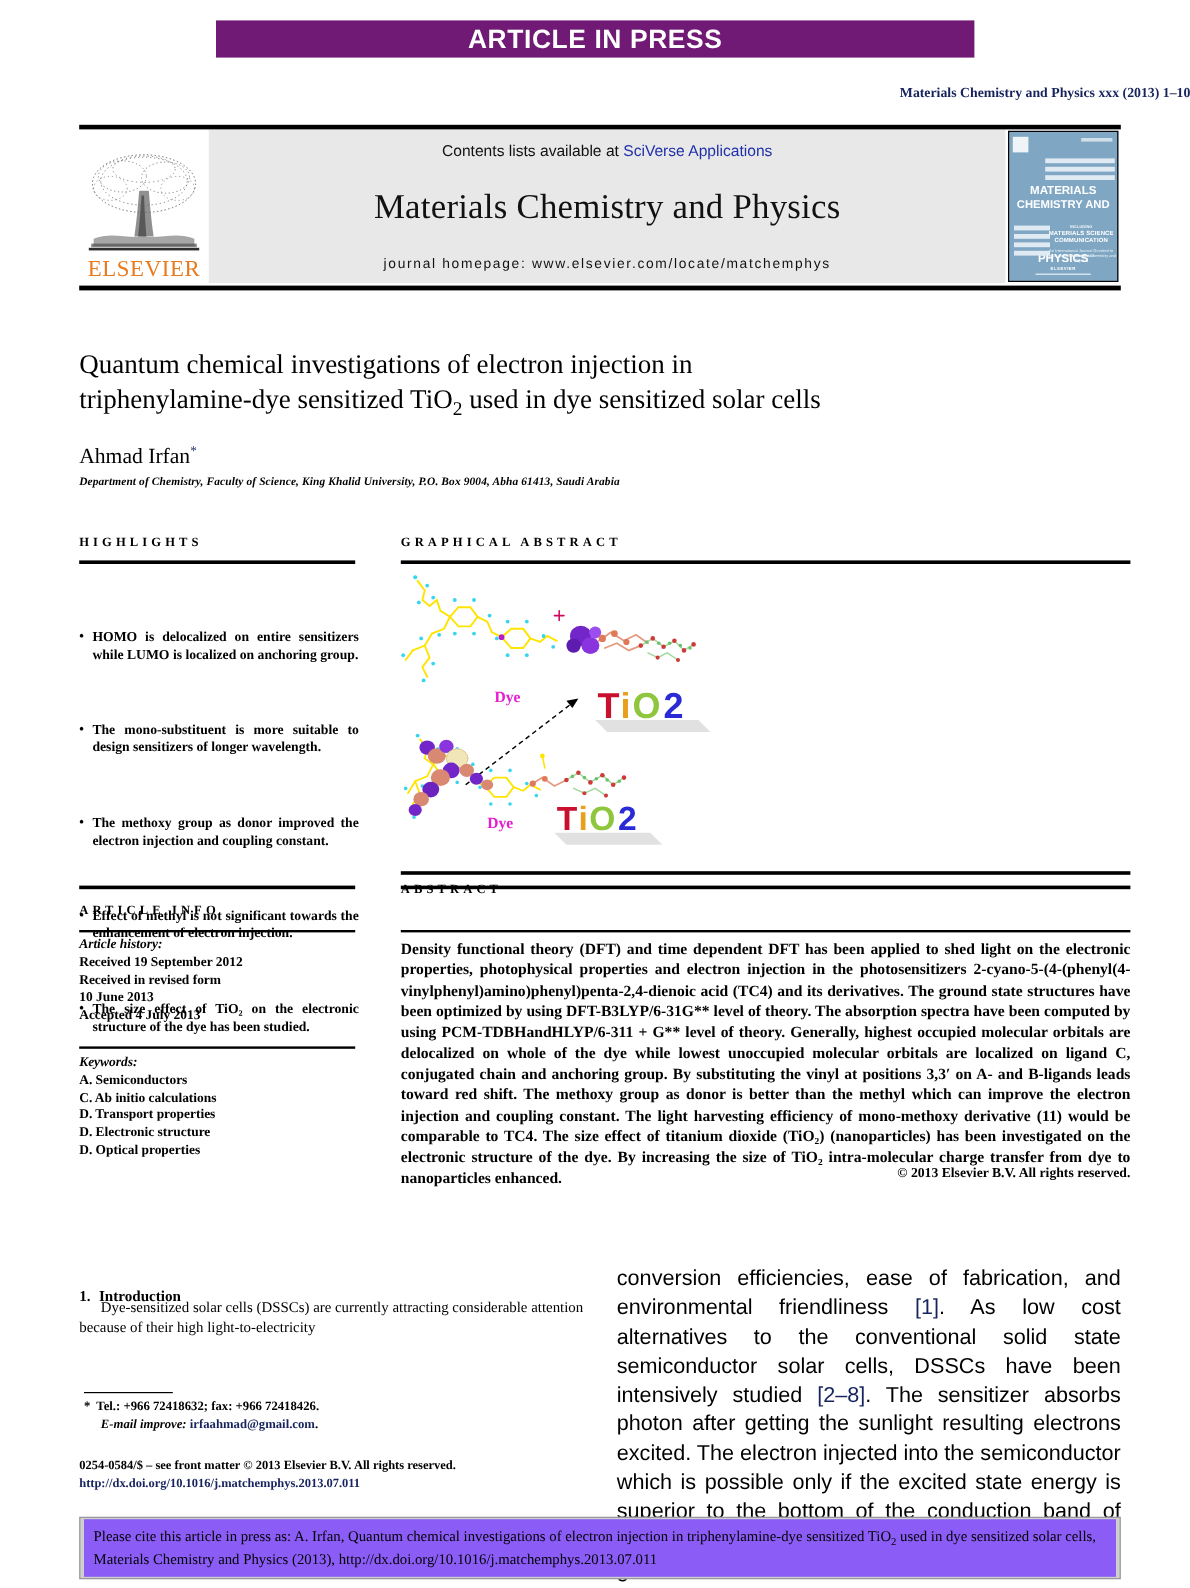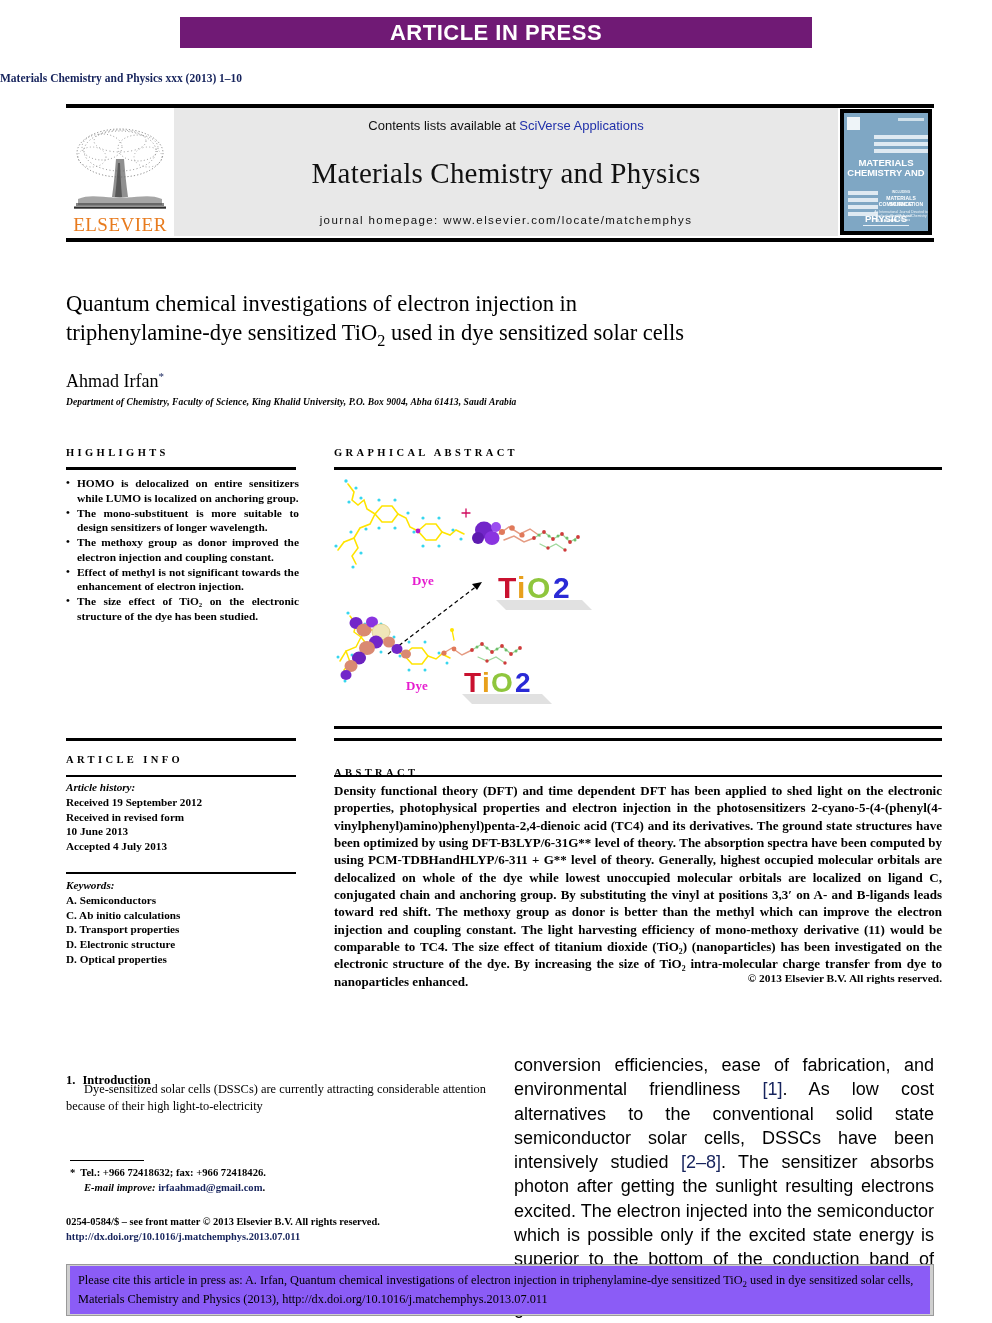--- a/index.html
+++ b/index.html
@@ -21,21 +21,21 @@
   }
   .aip-banner span {
     font-family: "Liberation Sans", sans-serif;
     font-weight: bold; font-size: 22px; letter-spacing: .5px;
     color: #ffffff;
   }
 
   
   .runhead {
     position: absolute; left: 0; top: 72px; width: 992px;
-    text-align: left;
+    text-align: right;
     font-family: "Liberation Serif", serif;
     font-weight: bold; font-size: 11.5px;
     color: #16235c;
   }
 
   
   .rule-thick-top {
     position: absolute; left: 66px; top: 104px; width: 868px; height: 4px;
     background: #000;
   }
@@ -76,21 +76,21 @@
     letter-spacing: 1.4px;
   }
   .ms-cover {
     width: 96px; flex: 0 0 96px; background:#fff;
     display:flex; align-items:center; justify-content:center;
   }
 
   
   .cover-art {
     width: 92px; height: 126px; background: #7fa7c4;
-    border: 4px solid #000000; position: relative; overflow: hidden;
+    border: 1px solid #000000; position: relative; overflow: hidden;
   }
   .cover-art .cbar { position:absolute; background:#dfeaf2; }
   .cover-art .cttl {
     position:absolute; left:0; width:100%; text-align:center; color:#fff;
     font-family:"Liberation Sans", sans-serif; font-weight:bold; line-height:1.02;
   }
   .cover-art .ctiny {
     position:absolute; left:0; width:100%; text-align:center; color:#f2f7fa;
     font-family:"Liberation Sans", sans-serif; font-size:3.2px; line-height:1.25;
     letter-spacing:.1px;
@@ -140,21 +140,21 @@
   .hr-thin { background:#000; height: 1.6px; }
 
   
   .hl-head { position:absolute; left:66px; top:447px; }
   .hl-rule { position:absolute; left:66px; top:467px; width:230px; }
   .hl-list {
     position:absolute; left:66px; top:476px; width:233px;
     font-family:"Liberation Serif", serif; font-weight:bold; font-size:11.4px;
     line-height:1.295; text-align: justify;
   }
-  .hl-list li { list-style:none; position:relative; padding-left:11px; margin-bottom:0; }
+  .hl-list li { list-style:none; position:relative; padding-left:11px; margin-bottom:0;margin-top:48px; }
   .hl-list li:before {
     content:"\2022"; position:absolute; left:0; top:-1px; font-size:11px;
   }
   .hl-list ul { margin:0; padding:0; }
 
   
   .ga-head { position:absolute; left:334px; top:447px; }
   .ga-rule { position:absolute; left:334px; top:467px; width:608px; }
   .ga-rule-bot { position:absolute; left:334px; top:726px; width:608px; }
   .ga-canvas { position:absolute; left:334px; top:472px; width:608px; height:252px; }
@@ -172,21 +172,21 @@
   .ai-rule3 { position:absolute; left:66px; top:872px; width:230px; }
   .ai-kw {
     position:absolute; left:66px; top:878px; width:230px;
     font-family:"Liberation Serif", serif; font-weight:bold; font-size:11.2px;
     line-height:1.32;
   }
   .ai-kw .it { font-style:italic; }
 
   
   .ab-rule-top { position:absolute; left:334px; top:738px; width:608px; }
-  .ab-head { position:absolute; left:334px; top:767px; }
+  .ab-head { position:absolute; left:334px; top:736px; }
   .ab-rule2 { position:absolute; left:334px; top:775px; width:608px; }
   .ab-body {
     position:absolute; left:334px; top:782px; width:608px;
     font-family:"Liberation Serif", serif; font-weight:bold; font-size:13px;
     line-height:1.335; text-align: justify;
   }
   .ab-copy {
     position:absolute; left:334px; top:972px; width:608px; text-align:right;
     font-family:"Liberation Serif", serif; font-weight:bold; font-size:11.4px;
   }

